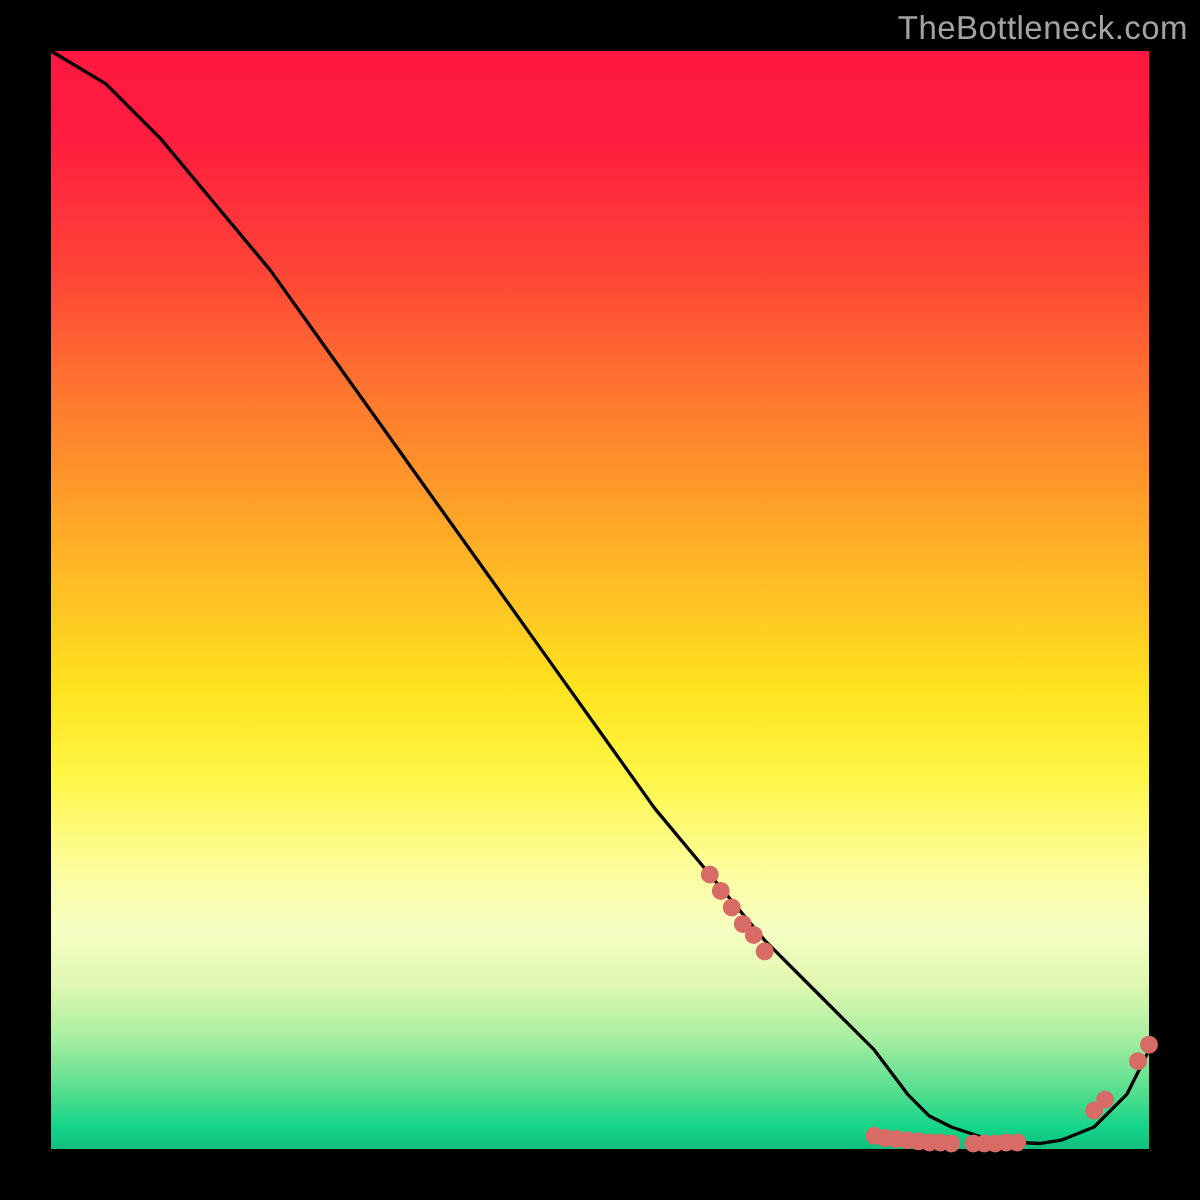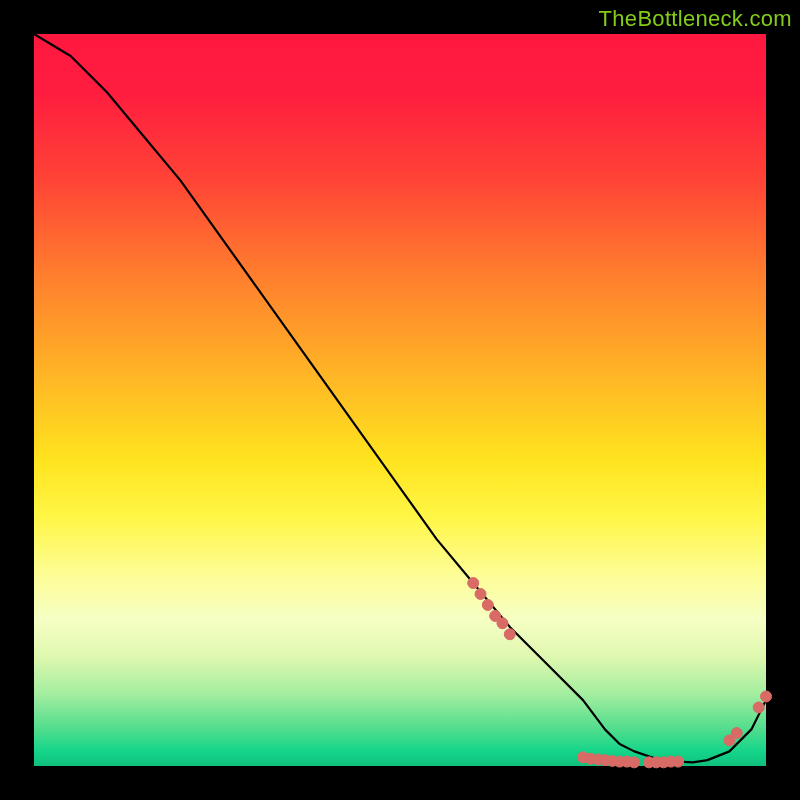--- a/index.html
+++ b/index.html
@@ -58,21 +58,21 @@
     stroke-linejoin: round;
   }
   .dot {
     fill: #d86b65;
     stroke: #d86b65;
   }
   .watermark {
     position: absolute;
     top: 6px;
     right: 8px;
-    color: #84cc16;
+    color: #a3a3a3;
     font-size: 22px;
     letter-spacing: 0.3px;
     font-weight: 500;
   }
 </style>
 </head>
 <body>
 
 <div class="stage">
   <div class="plot">

